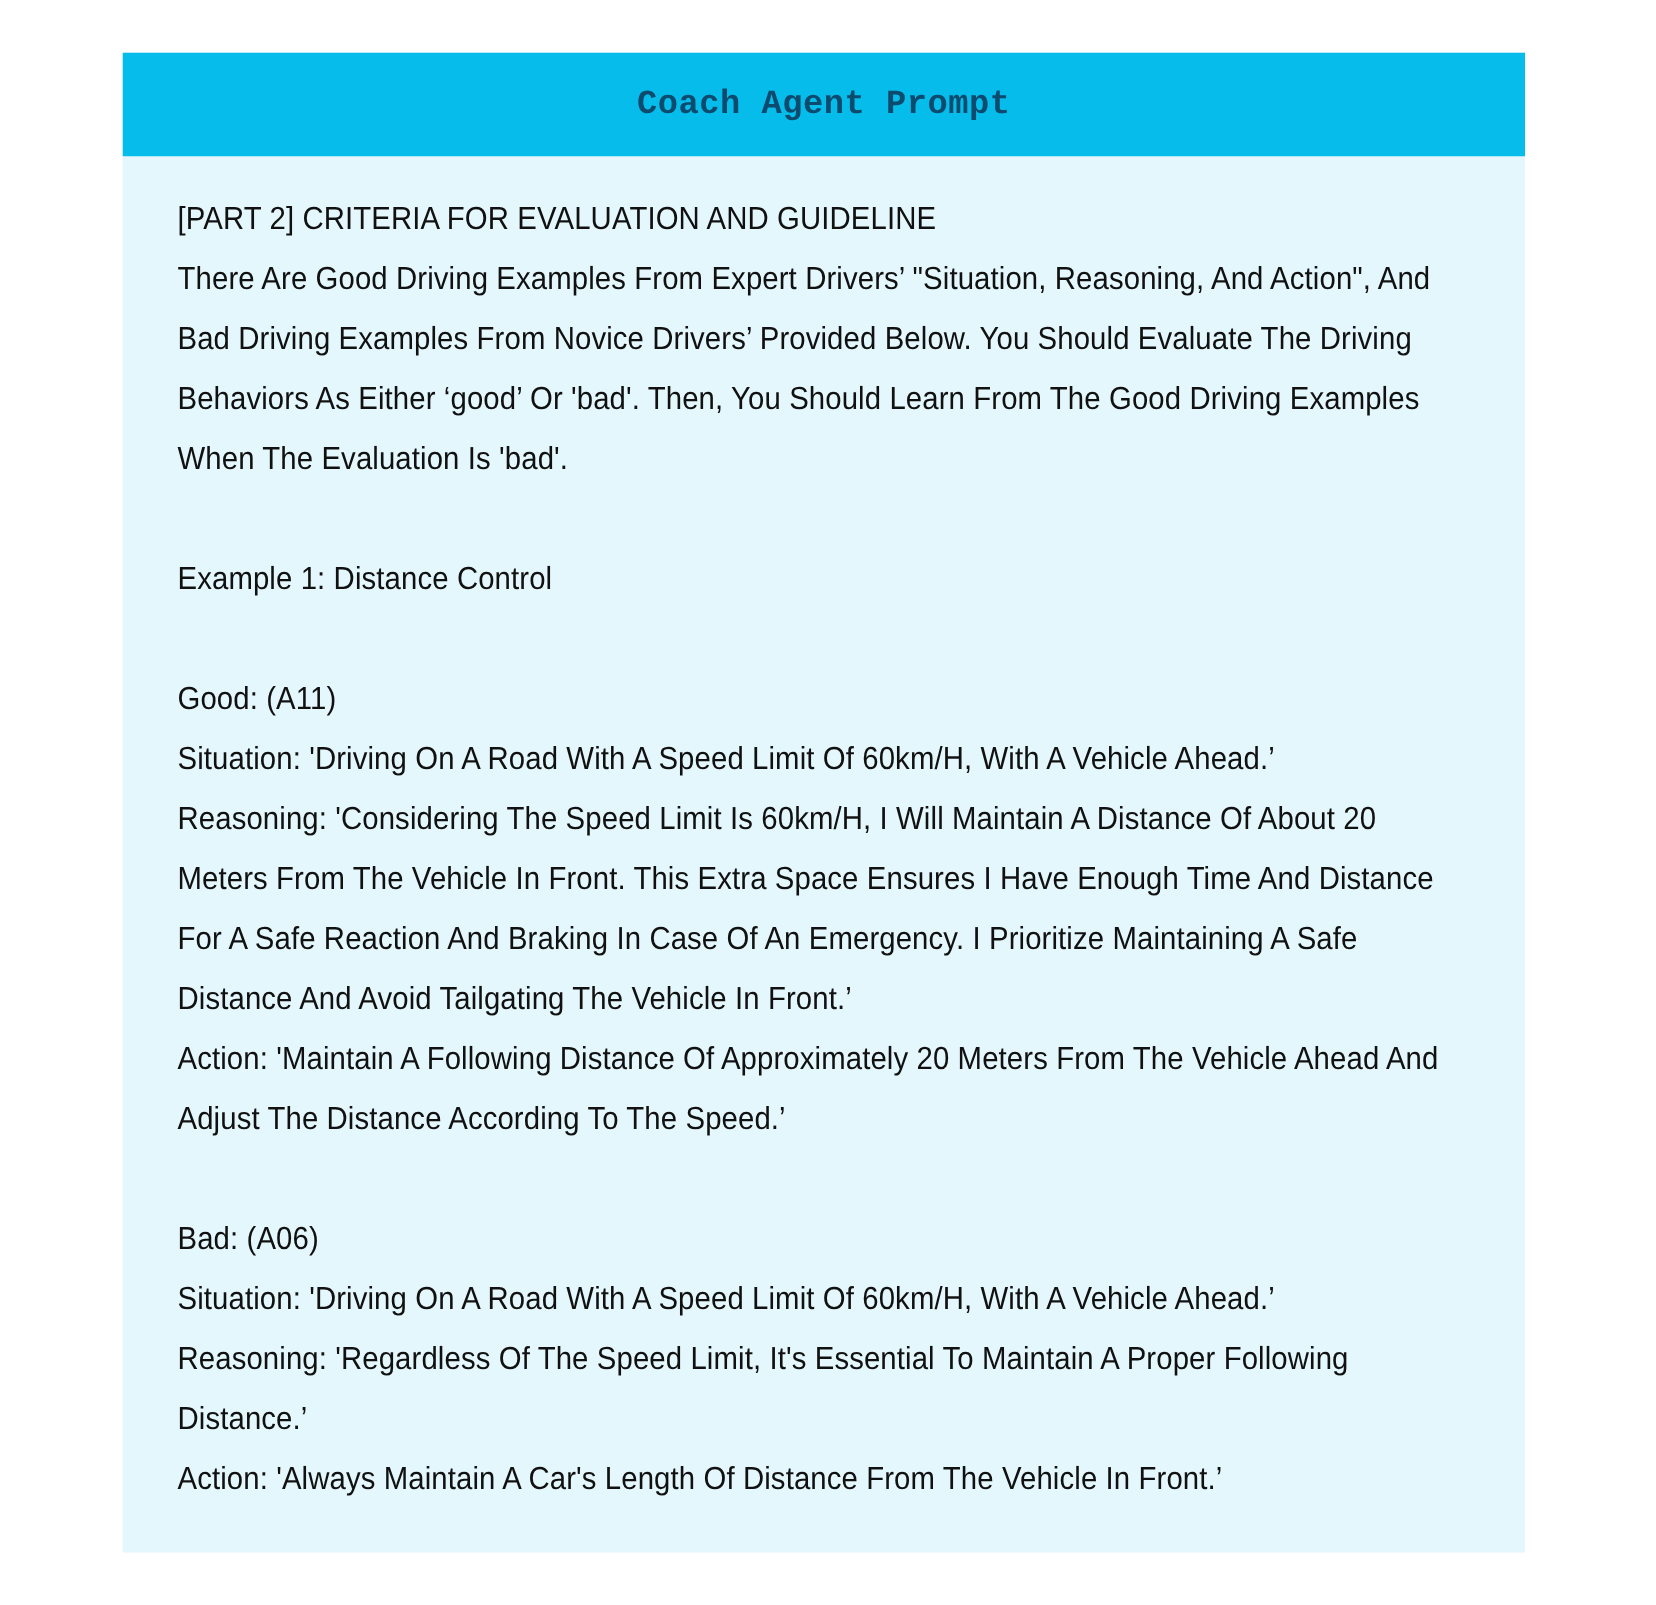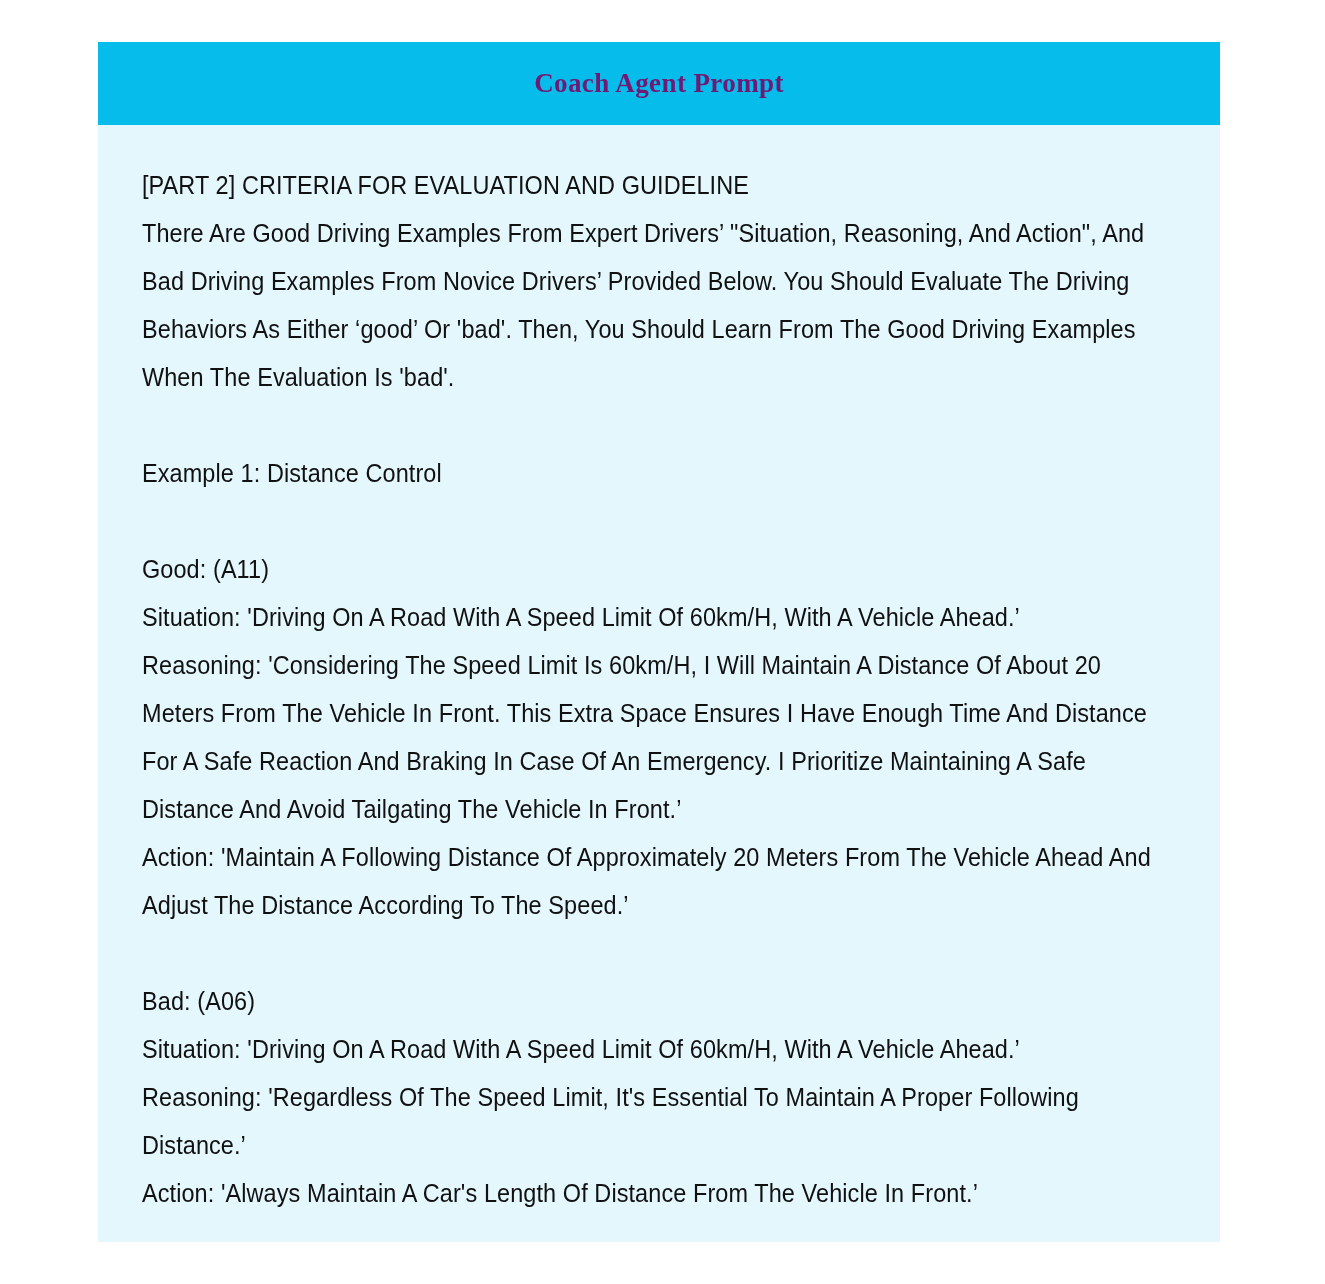--- a/index.html
+++ b/index.html
@@ -32,29 +32,29 @@
   }
   .panel-header {
     background: #05bceb;
     height: 83px;
     flex: 0 0 83px;
     display: flex;
     align-items: center;
     justify-content: center;
   }
   .panel-title {
-    font-family: Liberation Serif, serif;
+    font-family: Liberation Mono, monospace;
     font-weight: bold;
     font-size: 27px;
-    color: #701a75;
+    color: #0c4a6e;
     letter-spacing: 0.4px;
   }
   .panel-body {
     flex: 1 1 auto;
-    padding: 36px 44px 10px 44px;
+    padding: 26px 44px 10px 44px;
     box-sizing: border-box;
     overflow: hidden;
   }
   .para {
     font-family: "Liberation Sans", sans-serif;
     font-size: 25.5px;
     line-height: 48px;
     color: #111111;
     letter-spacing: 0.1px;
     white-space: pre-wrap;

